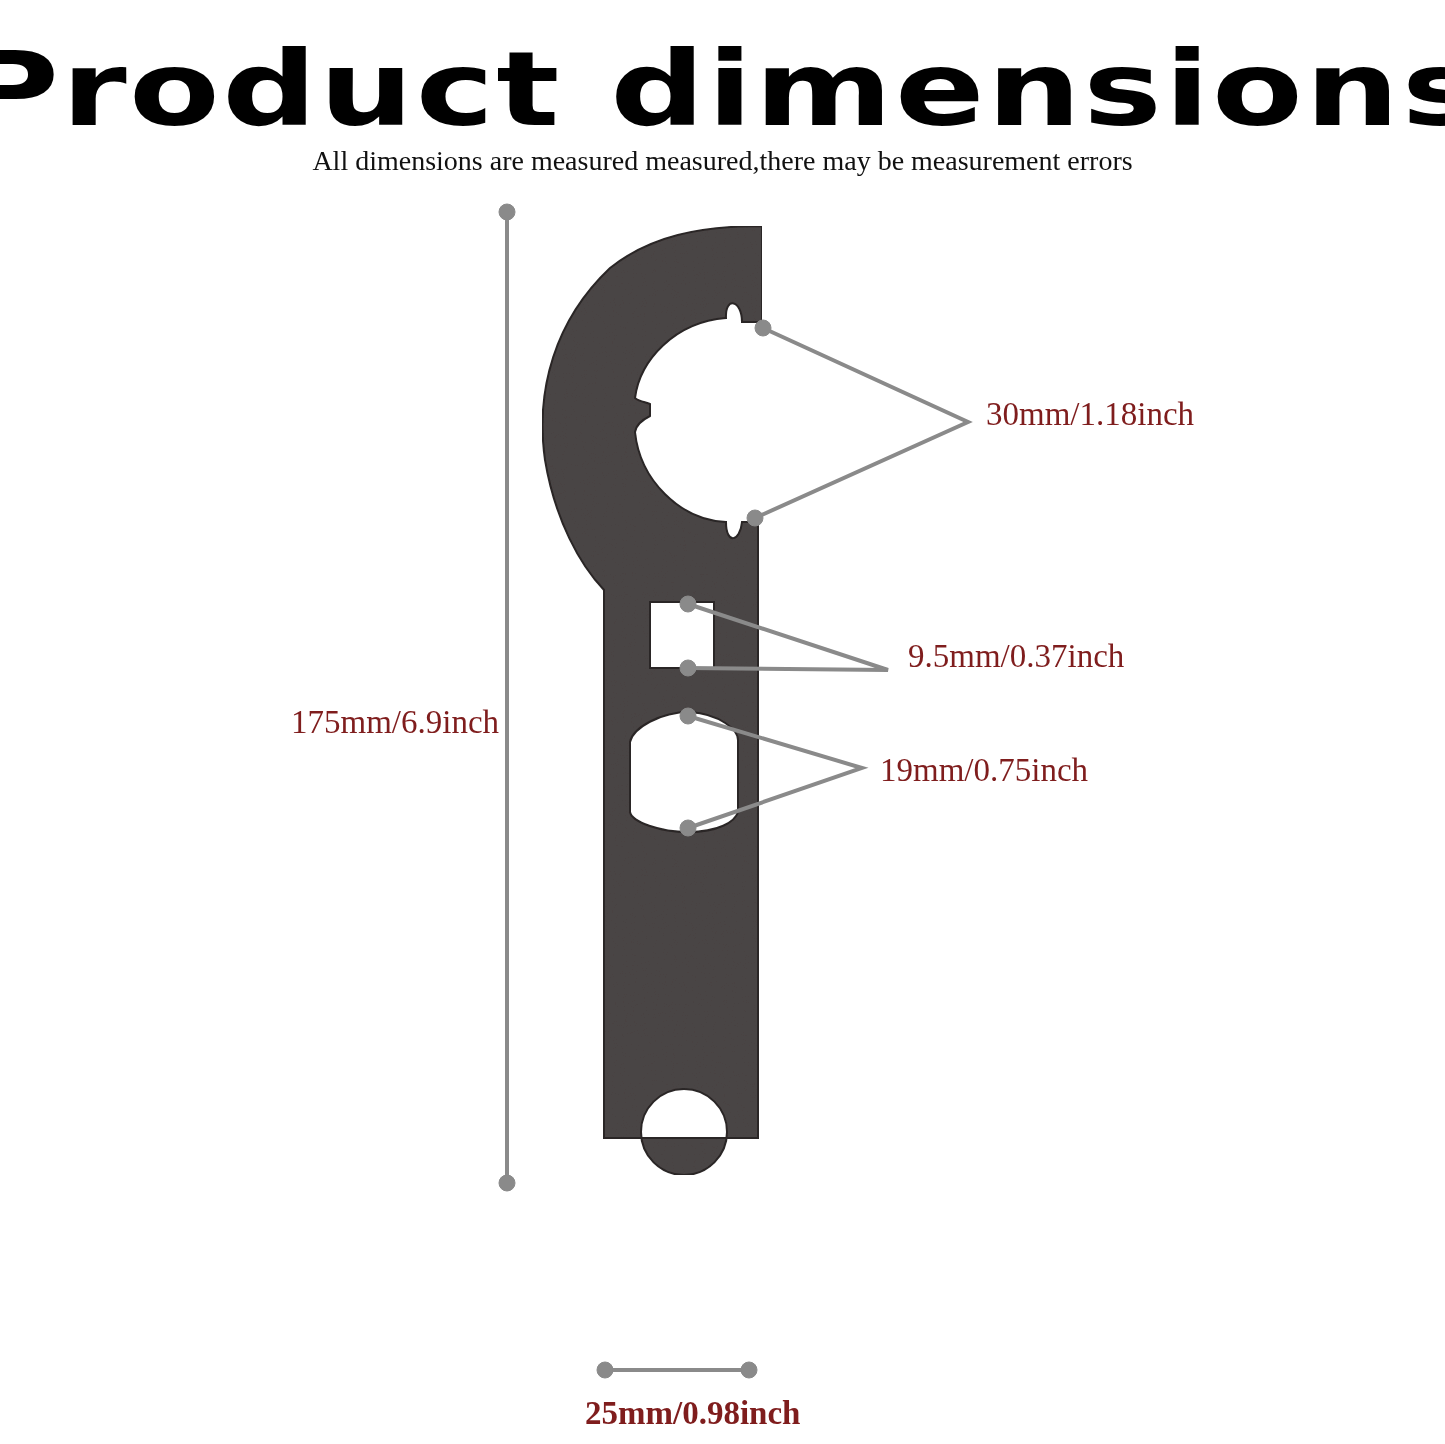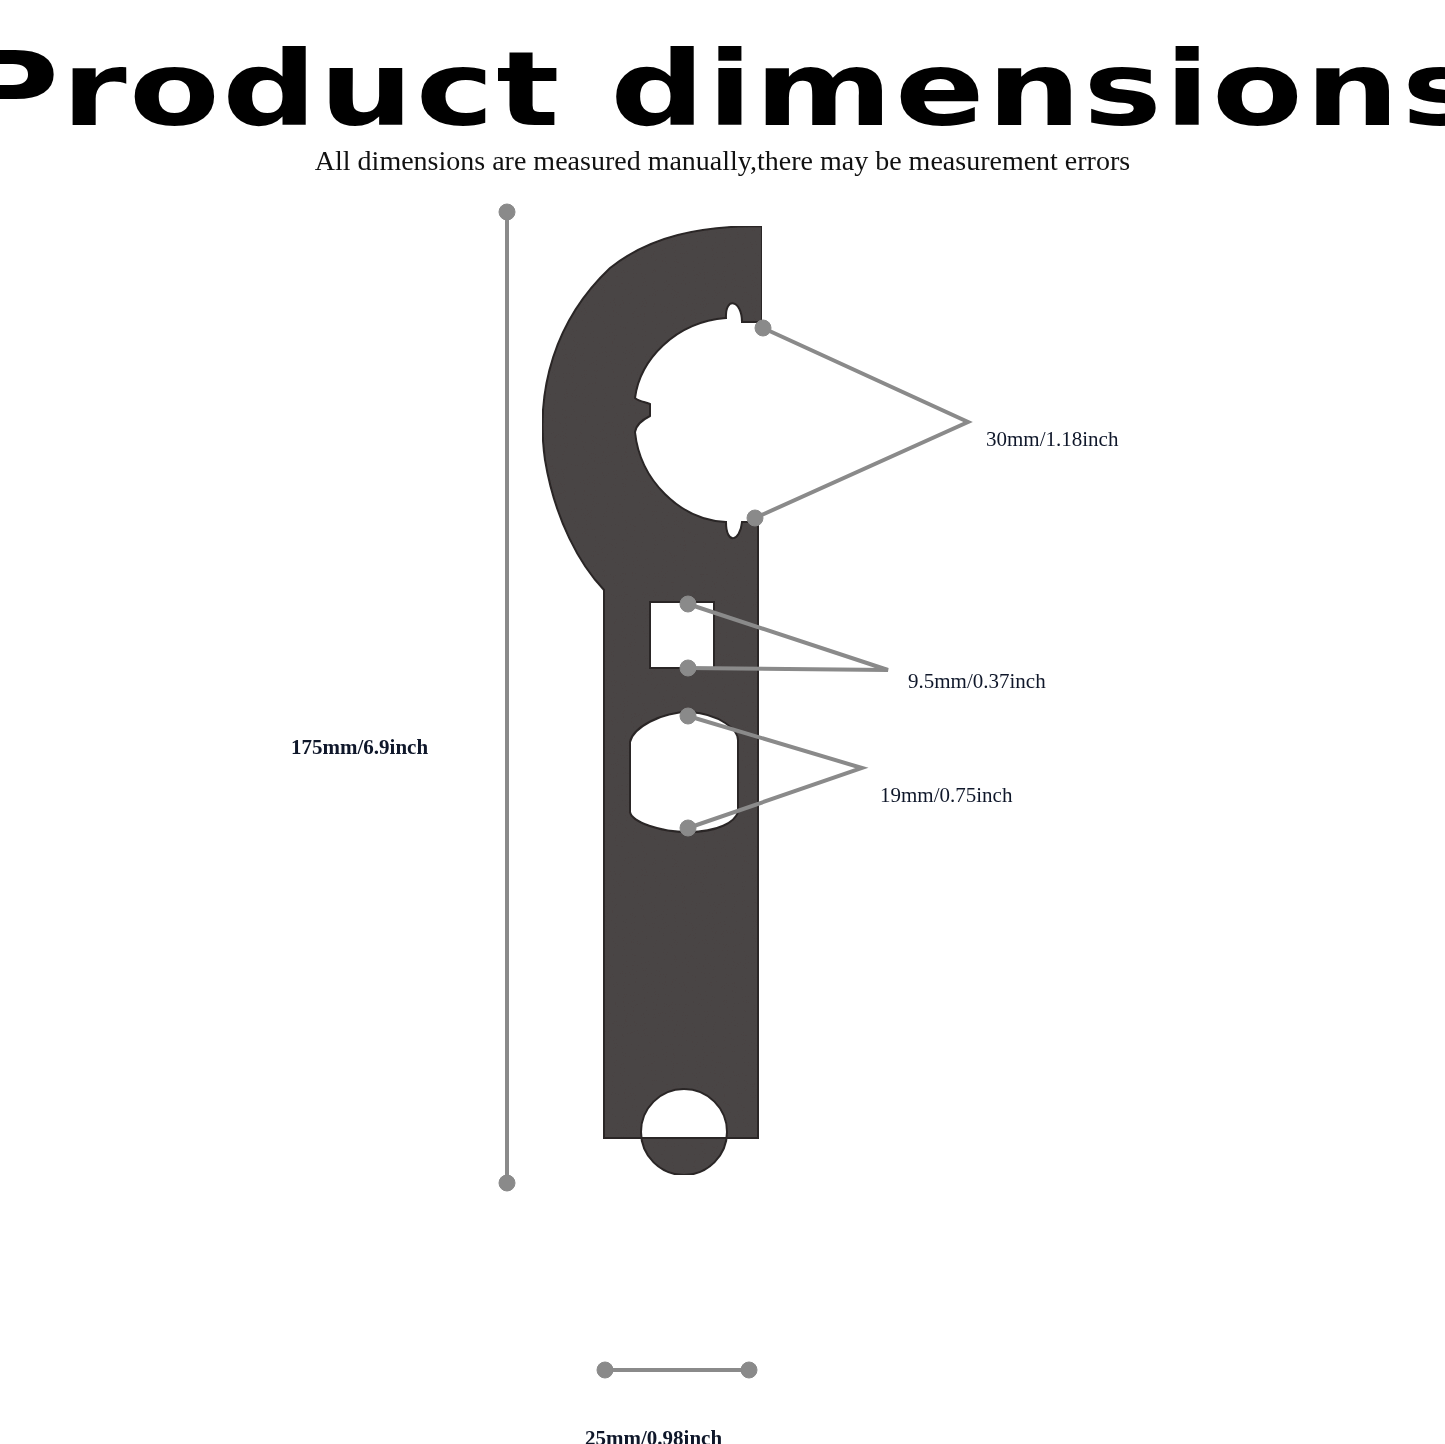--- a/index.html
+++ b/index.html
@@ -1,26 +1,26 @@
 <!DOCTYPE html>
 <html><head>
 <meta charset="utf-8">
 <style>
   html, body { margin:0; padding:0; background:#ffffff; }
   body { width:1445px; height:1444px; position:relative; overflow:hidden; font-family:"Liberation Serif","DejaVu Serif",serif; }
   .title { position:absolute; left:0; top:38px; width:1445px; text-align:center; font-family:"DejaVu Sans","Liberation Sans",sans-serif; font-size:112px; font-weight:bold; letter-spacing:2px; color:#000; transform:scaleX(1.18) scaleY(0.92); transform-origin:center top; line-height:1; }
   .subtitle { position:absolute; left:0; top:144px; width:1445px; text-align:center; font-size:28px; color:#111; line-height:1.2; }
-  .dim { position:absolute; font-size:21px; color:#0f172a; white-space:nowrap; line-height:1;margin-top:31px; }
+  .dim { position:absolute; font-size:33px; color:#7f1d1d; white-space:nowrap; line-height:1; }
   svg.art { position:absolute; left:0; top:0; }
 </style>
 </head>
 <body>
 
 <div class="title">Product dimensions</div>
-<div class="subtitle">All dimensions are measured manually,there may be measurement errors</div>
+<div class="subtitle">All dimensions are measured measured,there may be measurement errors</div>
 
 <svg class="art" width="1445" height="1444" viewBox="0 0 1445 1444">
   <defs>
     <filter id="grain" x="0" y="0" width="100%" height="100%">
       <feTurbulence type="fractalNoise" baseFrequency="0.9" numOctaves="2" result="n"></feTurbulence>
       <feColorMatrix type="saturate" values="0"></feColorMatrix>
       <feComponentTransfer>
           <feFuncA type="linear" slope="0.12"></feFuncA>
         </feComponentTransfer>
       <feComposite in2="SourceGraphic" operator="in"></feComposite>
@@ -72,17 +72,17 @@
     <circle cx="688" cy="828" r="8"></circle>
   </g>
 
   <g stroke="#8a8a8a" fill="#8a8a8a">
     <line x1="605" y1="1370" x2="749" y2="1370" stroke-width="4"></line>
     <circle cx="605" cy="1370" r="8"></circle>
     <circle cx="749" cy="1370" r="8"></circle>
   </g>
 </svg>
 
-<div class="dim" style="left:291px; top:706px;font-weight:bold;">175mm/6.9inch</div>
+<div class="dim" style="left:291px; top:706px;">175mm/6.9inch</div>
 <div class="dim" style="left:986px; top:398px;">30mm/1.18inch</div>
 <div class="dim" style="left:908px; top:640px;">9.5mm/0.37inch</div>
 <div class="dim" style="left:880px; top:754px;">19mm/0.75inch</div>
 <div class="dim" style="left:585px; top:1397px;font-weight:bold;">25mm/0.98inch</div>
 
 </body></html>

